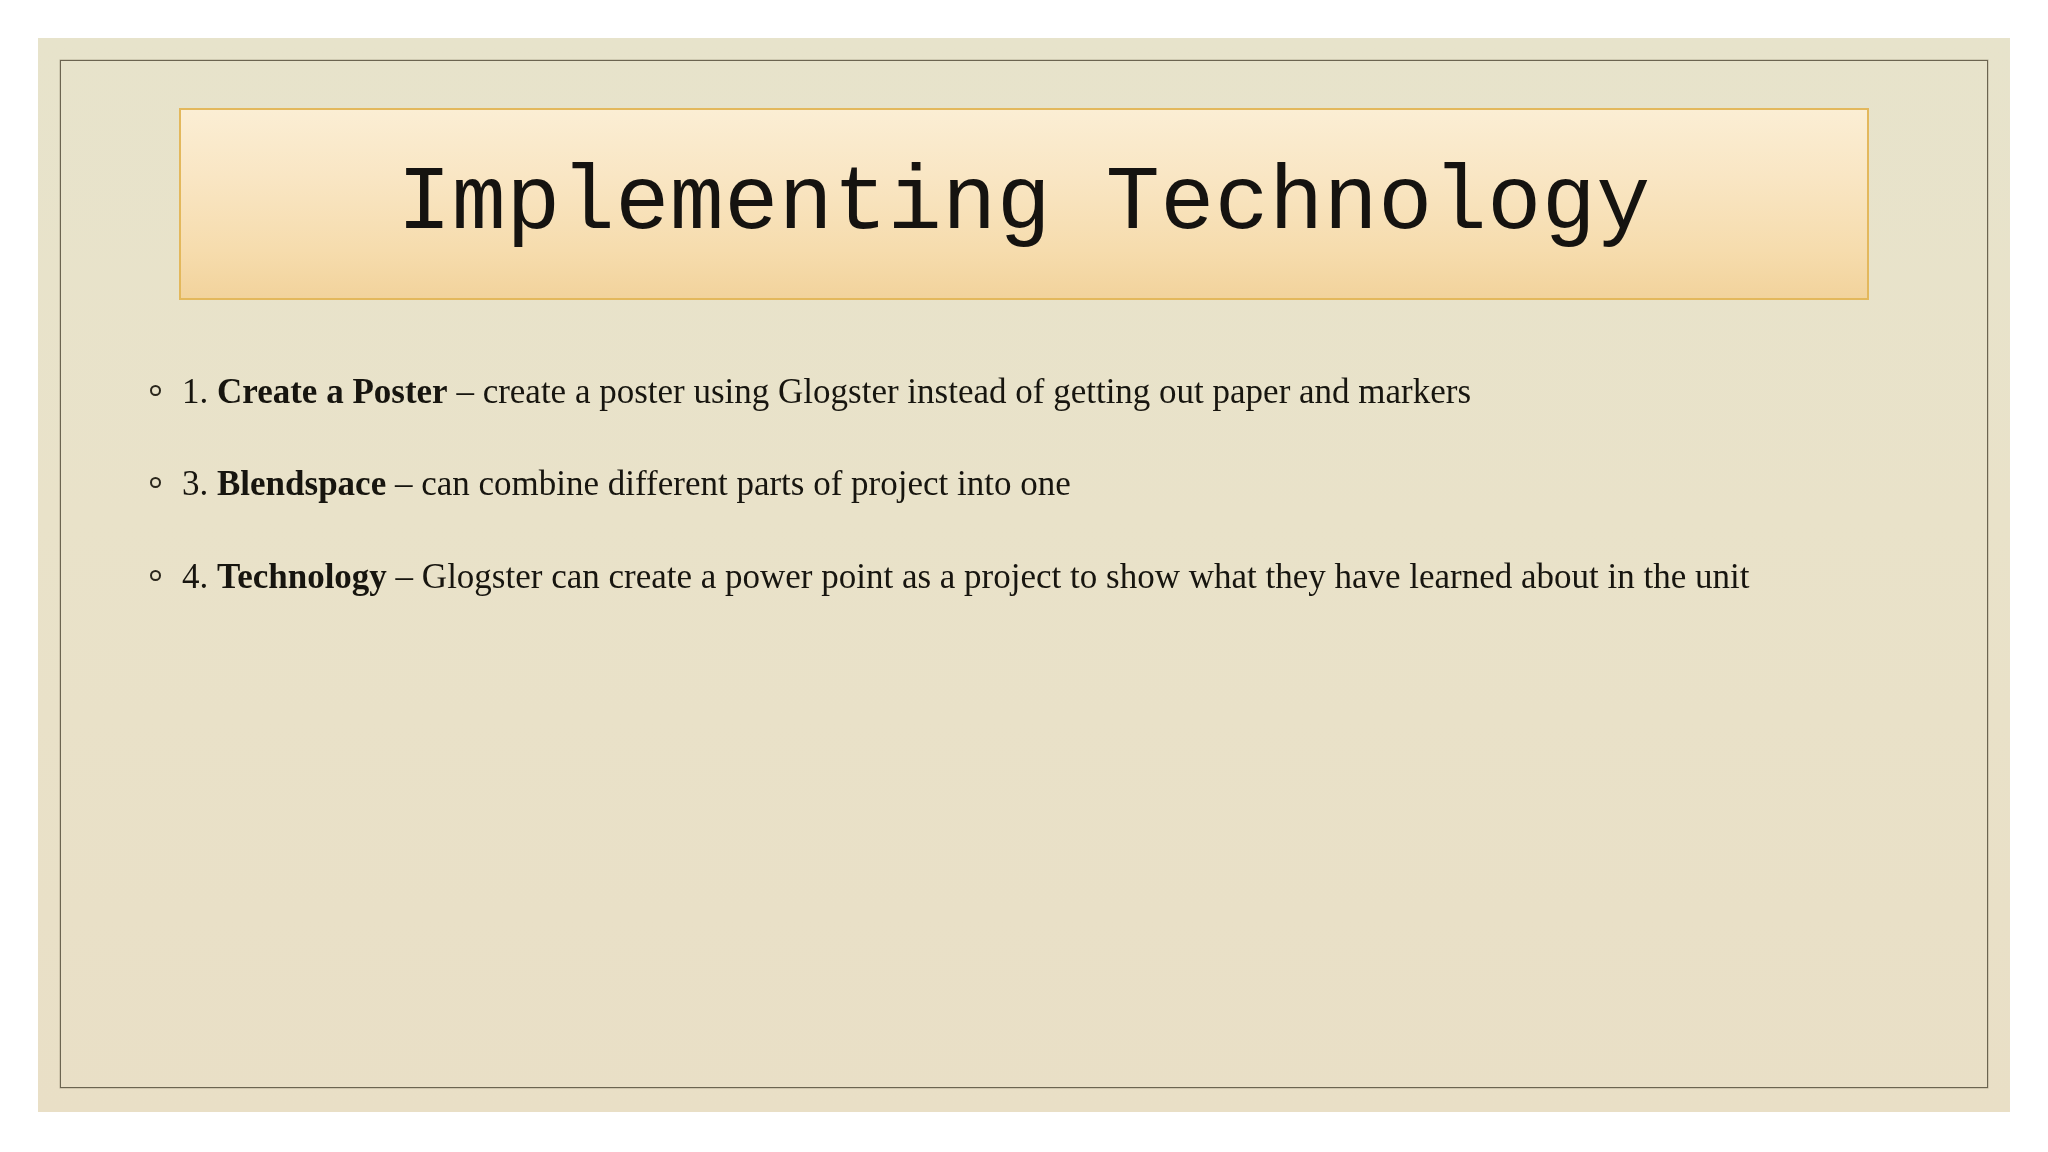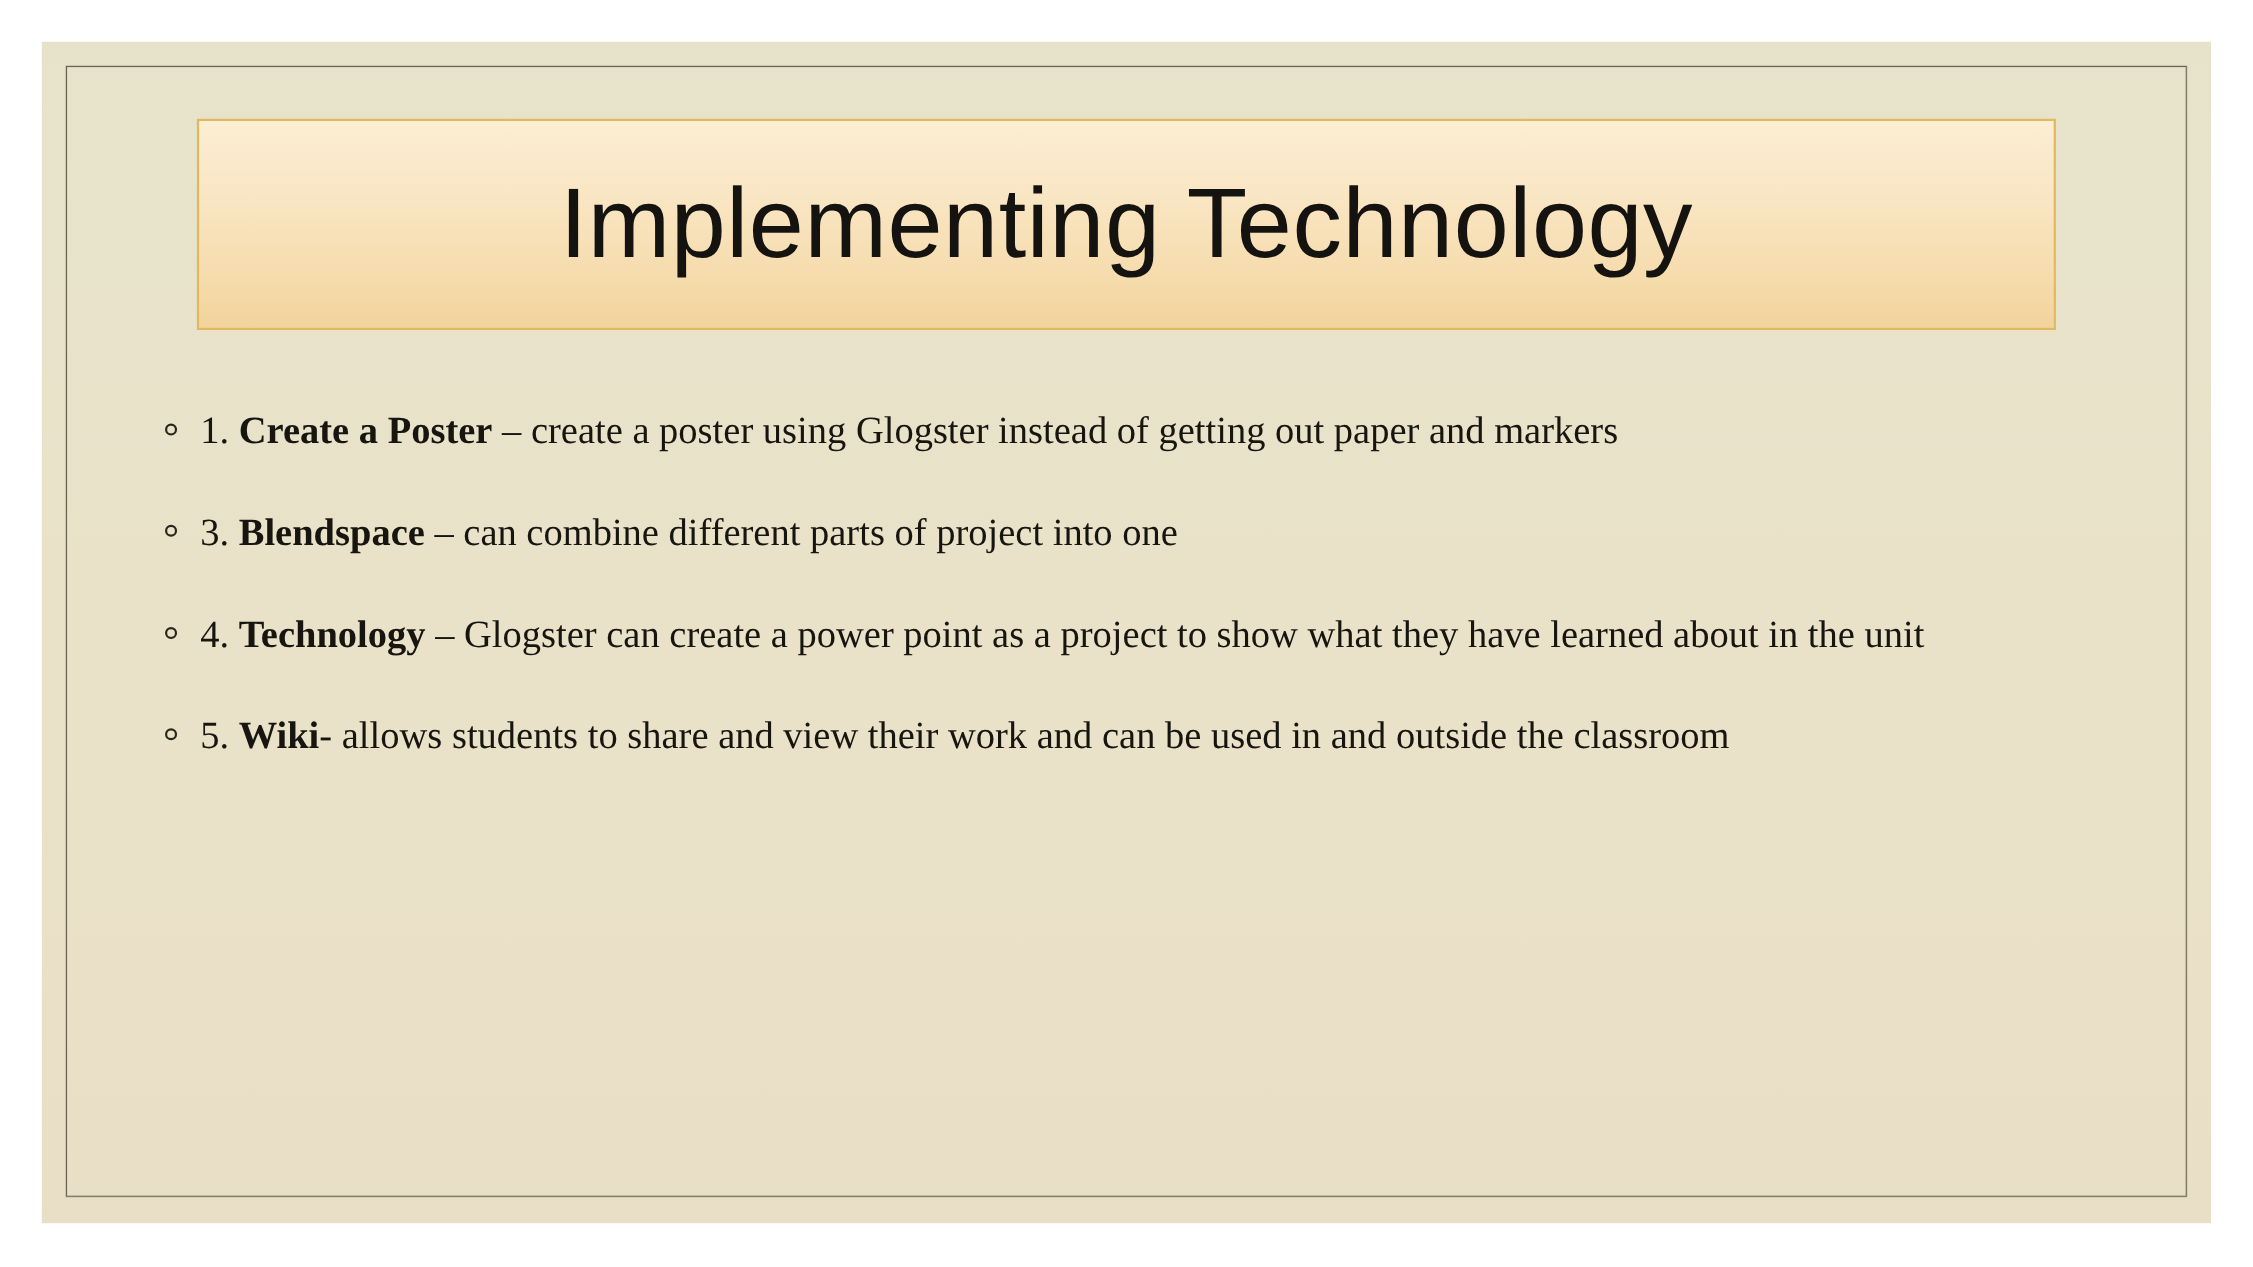--- a/index.html
+++ b/index.html
@@ -50,21 +50,21 @@
                 #f9e6c4 35%,
                 #f6dcad 75%,
                 #f2d39c 100%);
     border: 2px solid #e3b85c;
     box-sizing: border-box;
     display: flex;
     align-items: center;
     justify-content: center;
   }
   .title-text {
-    font-family: Liberation Sans, sans-serif;
+    font-family: Liberation Mono, monospace;
     font-size: 90px;
     line-height: 1.05;
     color: #151310;
     letter-spacing: 0.5px;
     white-space: nowrap;
     font-weight: 400;
   }
 
   
   .body-area {
@@ -124,20 +124,17 @@
 
 
       <li class="bullet-item">
         <span class="bullet-marker"></span><span class="item-num">3. </span><span class="item-term" style="white-space: pre;">Blendspace</span><span class="item-rest"> – can combine different parts of project into one</span>
       </li>
 
       <li class="bullet-item">
         <span class="bullet-marker"></span><span class="item-num">4. </span><span class="item-term" style="white-space: pre;">Technology</span><span class="item-rest"> – Glogster can create a power point as a project to show what they have learned about in the unit</span>
       </li>
 
-      <li class="bullet-item">
-        <span class="bullet-marker"></span><span class="item-num">5. </span><span class="item-term" style="white-space: pre;">Wiki</span><span class="item-rest">- allows students to share and view their work and can be used in and outside the classroom</span>
-      </li>
 
     </ul>
   </div>
 
 </div>
 
 </body></html>

